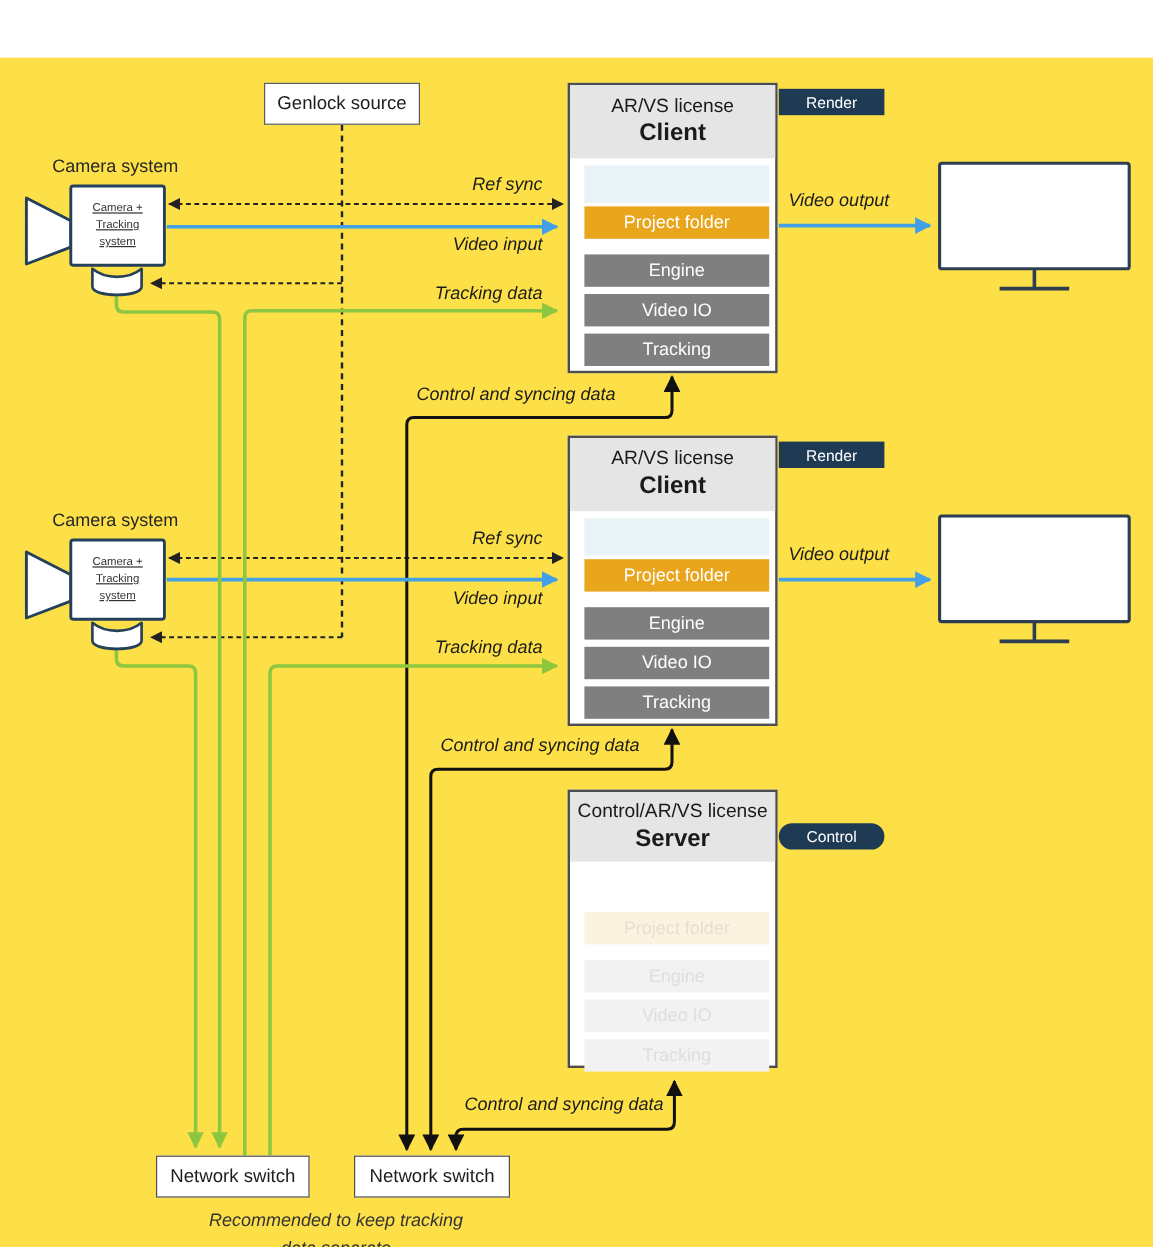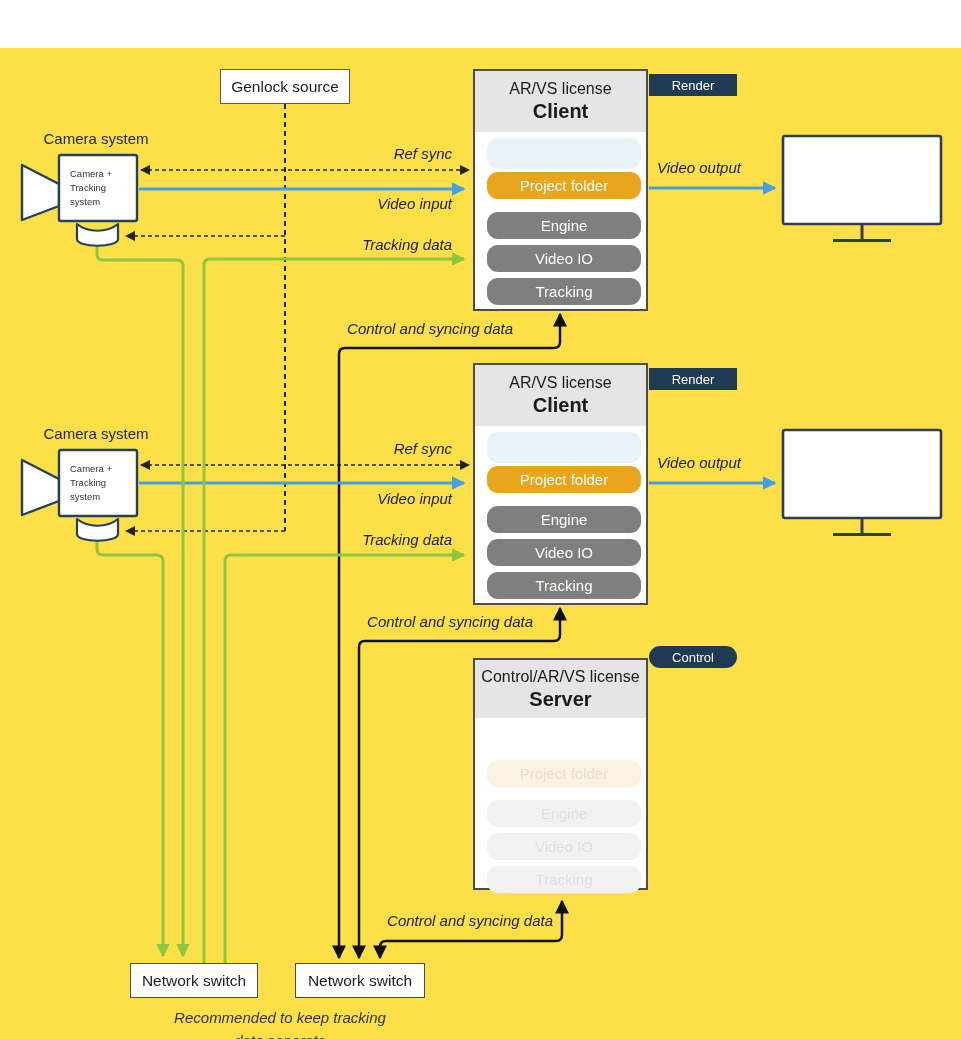--- a/index.html
+++ b/index.html
@@ -19,41 +19,41 @@
     background:#fff;border:2px solid #4d4d4d;box-sizing:border-box;
   }
   .bigbox .hdr{
     position:absolute;left:0;top:0;right:0;height:61px;background:#e5e5e5;
     display:flex;flex-direction:column;align-items:center;justify-content:center;gap:2px;
   }
   .bigbox .license{font-size:16px;color:#1a1a1a;}
   .bigbox .role{font-size:20px;font-weight:bold;color:#1a1a1a;}
   .row{
     position:absolute;left:12px;width:154px;height:27px;box-sizing:border-box;
-    display:flex;align-items:center;justify-content:center;font-size:15px;border-radius:11px;
+    display:flex;align-items:center;justify-content:center;font-size:15px;
   }
   .row.empty{background:#e9f2f6;height:31px;}
   .row.folder{background:#e9a51c;color:#ffffff;}
   .row.module{background:#7f7f7f;color:#ffffff;}
   .row.showfile{background:#48a1a7;color:#ffffff;height:28px;}
   .row.folder-faded{background:#fbf3df;color:#e7dfcf;}
   .row.module-faded{background:#f2f2f2;color:#dedede;}
 
   .tag{
     position:absolute;z-index:1;width:88px;height:22px;background:#1f3b54;color:#fff;
     font-size:13px;display:flex;align-items:center;justify-content:center;
   }
 
   .edge-label{
     position:absolute;z-index:2;font-style:italic;font-size:15px;color:#1c1c1c;white-space:nowrap;
   }
   .cam-label{position:absolute;z-index:2;font-size:15px;color:#262626;text-align:center;width:120px;}
   .cam-text{
-    position:absolute;z-index:2;font-size:9.5px;line-height:1.5;color:#333;text-align:left;
-    display:flex;align-items:center;justify-content:center;box-sizing:border-box;padding:0 11px;
+    position:absolute;z-index:2;font-size:9.5px;line-height:1.5;color:#333;text-align:center;
+    display:flex;align-items:center;justify-content:center;box-sizing:border-box;padding:0 11px;text-decoration:underline;
   }
   .note{
     position:absolute;z-index:2;font-size:15px;line-height:1.55;color:#333;text-align:center;width:220px;font-style:italic;
   }
 </style>
 </head>
 <body>
 
 <div class="canvas">
 
@@ -141,21 +141,21 @@
 
   <div class="cam-label" style="left:36px;top:377px;">Camera system</div>
   <div class="cam-text" style="left:59px;top:402px;width:78px;height:66px;">Camera + Tracking system</div>
 
   <div class="tag" style="left:649px;top:26px;">
     <span>Render</span>
   </div>
   <div class="tag" style="left:649px;top:320px;">
     <span>Render</span>
   </div>
-  <div class="tag" style="left:649px;top:598px;border-radius:11px;">
+  <div class="tag" style="left:649px;top:638px;border-radius:11px;">
     <span>Control</span>
   </div>
 
   <div class="node bigbox" style="left:473px;top:21px;width:175px;height:242px;">
     <div class="hdr">
       <div class="license">AR/VS license</div>
       <div class="role">Client</div>
     </div>
     <div class="row empty" style="top:67px;"></div>
     <div class="row folder" style="top:101px;">Project folder</div>

